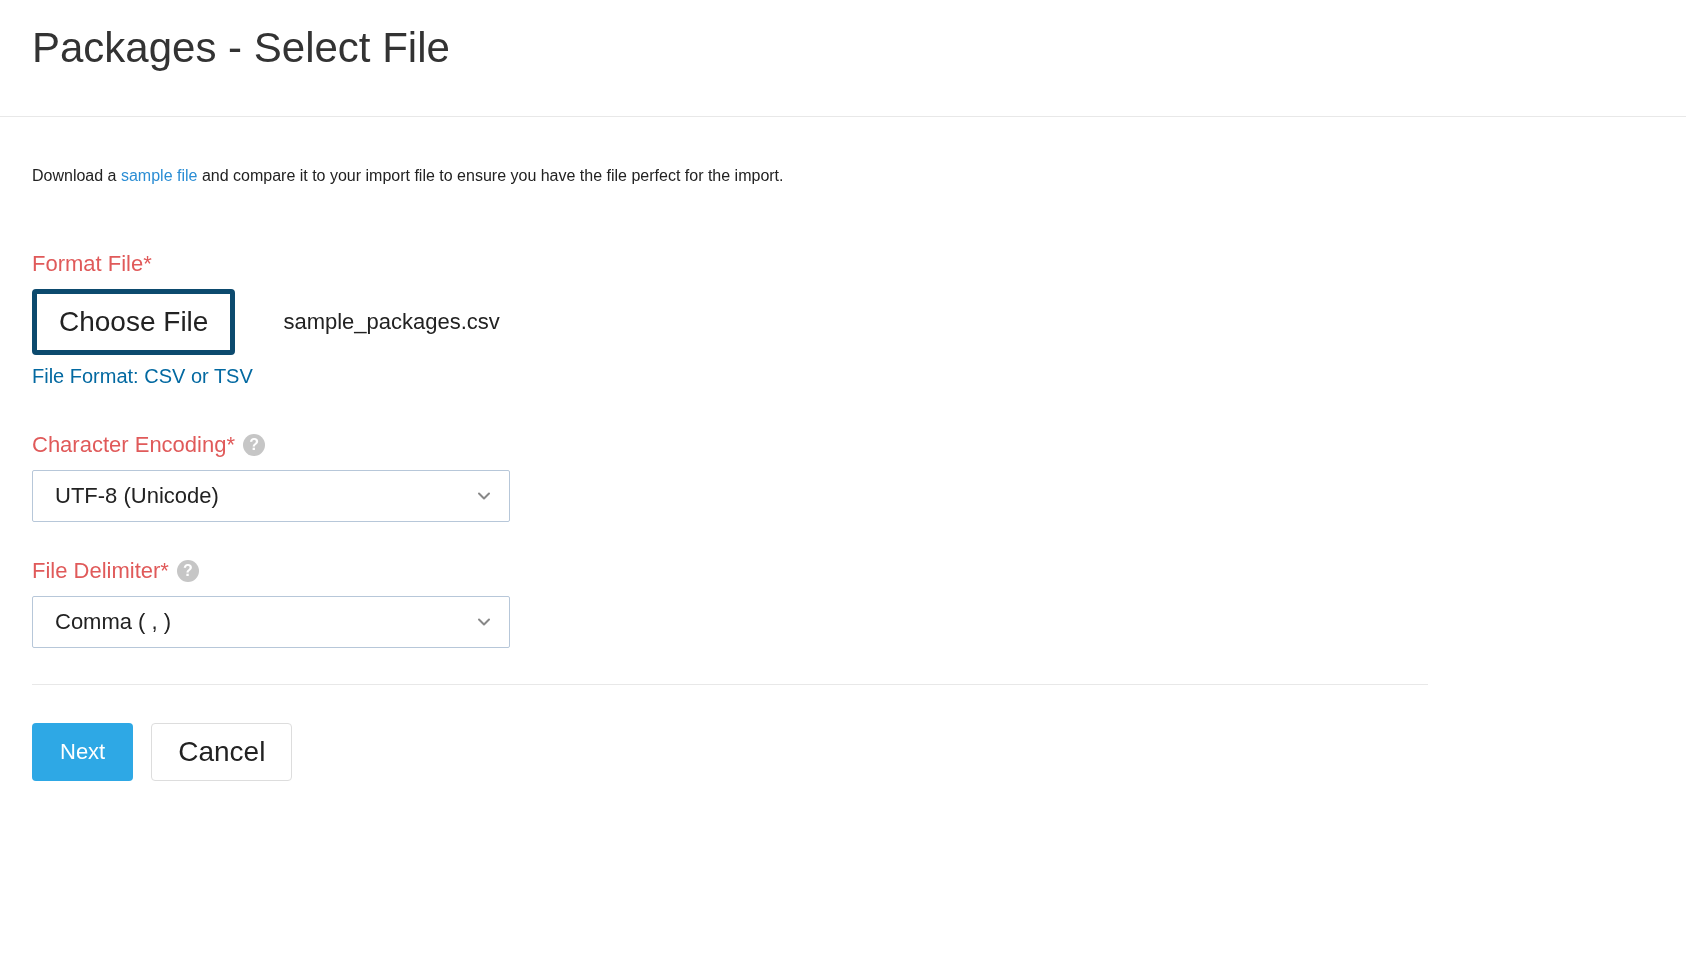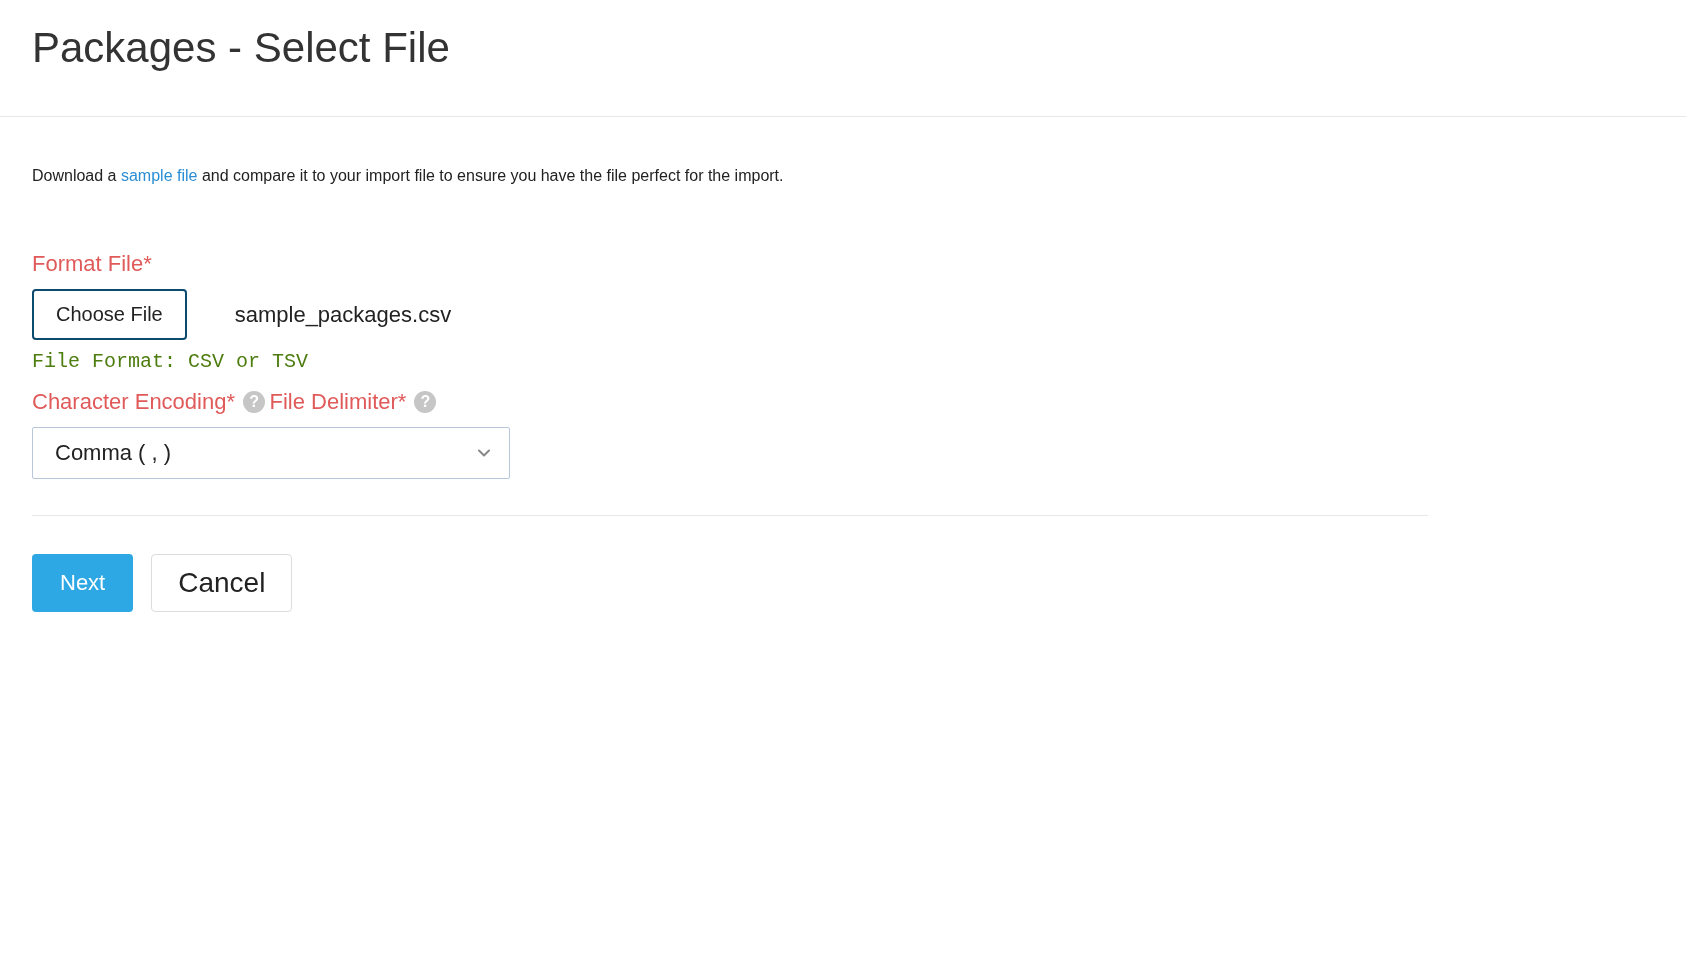--- a/index.html
+++ b/index.html
@@ -54,38 +54,37 @@
       font-size: 16px;
       font-weight: 700;
       margin-left: 8px;
     }
     .file-row {
       display: flex;
       align-items: center;
       margin-bottom: 10px;
     }
     .choose-file-btn {
-      border: 2px solid #0c4a6e;
+      border: 5px solid #0c4a6e;
       background: #fff;
       color: #222;
-      font-size: 20px;
+      font-size: 28px;
       padding: 12px 22px;
       border-radius: 4px;
       cursor: pointer;
     }
     .file-name {
       font-size: 22px;
       color: #222;
       margin-left: 48px;
     }
     .hint {
       font-size: 20px;
-      color: #4d7c0f;
-      margin-bottom: 16px;
-      font-family: Liberation Mono, monospace;
+      color: #0369a1;
+      margin-bottom: 44px;
     }
     .select-wrap {
       position: relative;
       width: 478px;
       margin-bottom: 36px;
     }
     .select-wrap button {
       width: 100%;
       text-align: left;
       border: 1px solid #b7c7d9;
@@ -154,20 +153,28 @@
   <div class="file-row">
     <button class="choose-file-btn">Choose File</button>
     <span class="file-name">sample_packages.csv</span>
   </div>
   <div class="hint">File Format: CSV or TSV</div>
 
   <div class="field-label">
     <span>Character Encoding*</span>
     <span class="help-icon">?</span>
   </div>
+  <div class="select-wrap">
+    <button>UTF-8 (Unicode)</button>
+    <span class="chev">
+      <svg width="16" height="16" viewBox="0 0 16 16">
+          <path d="M3 5.5l5 5 5-5" fill="none" stroke="#888" stroke-width="2" stroke-linecap="round" stroke-linejoin="round"></path>
+        </svg>
+    </span>
+  </div>
 
   <div class="field-label">
     <span>File Delimiter*</span>
     <span class="help-icon">?</span>
   </div>
   <div class="select-wrap">
     <button>Comma ( , )</button>
     <span class="chev">
       <svg width="16" height="16" viewBox="0 0 16 16">
           <path d="M3 5.5l5 5 5-5" fill="none" stroke="#888" stroke-width="2" stroke-linecap="round" stroke-linejoin="round"></path>

